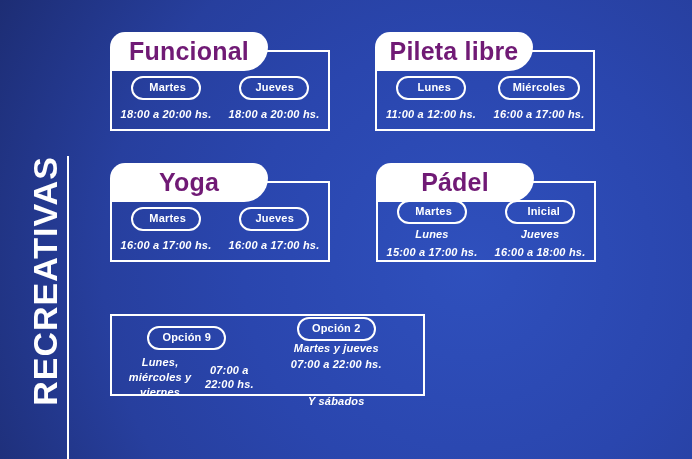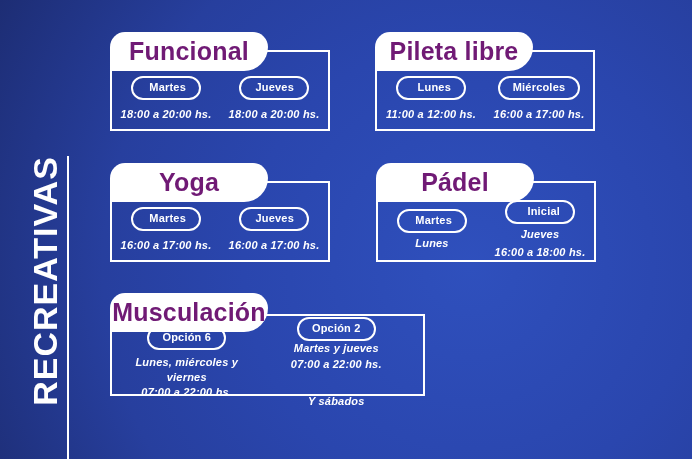--- a/index.html
+++ b/index.html
@@ -104,21 +104,21 @@
     width:46%;
     display:flex; flex-direction:column;
     align-items:center; justify-content:center;
     gap:5px;
   }
   .m-col2{
     flex:1;
     display:flex; flex-direction:column;
     align-items:center; justify-content:center;
   }
-  .m-lines{display:flex; flex-direction:column; align-items:center; gap:1px;}
+  .m-lines{display:flex; align-items:center; gap:1px;}
   .m-split{display:flex; align-items:stretch; gap:11px;flex-direction:column;}
   .m-block{display:flex; flex-direction:column; align-items:center; gap:1px;}
   .m-vdiv{width:2px; background:#ffffff;}
 
   
   #card-funcional   {left:110px; top:32px;  width:220px; height:99px;}
   #card-pileta      {left:375px; top:32px;  width:220px; height:99px;}
   #card-yoga        {left:110px; top:163px; width:220px; height:99px;}
   #card-padel       {left:376px; top:163px; width:220px; height:99px;}
   #card-musculacion {left:110px; top:293px; width:315px; height:103px;}
@@ -184,56 +184,54 @@
       <h2>Yoga</h2>
     </div>
   </section>
 
   <section class="card" id="card-padel">
     <div class="box box-std">
       <div class="cols">
         <div class="col tri">
           <span class="pill">Martes</span>
           <span class="small">Lunes</span>
+          <span class="small">15:00 a 17:00 hs.</span>
         </div>
         <div class="col tri">
           <span class="pill">Inicial</span>
           <span class="small">Jueves</span>
           <span class="small">16:00 a 18:00 hs.</span>
         </div>
       </div>
     </div>
     <div class="tab">
       <h2>Pádel</h2>
     </div>
   </section>
 
   <section class="card" id="card-musculacion">
     <div class="box box-mus">
       <div class="m-inner">
         <div class="m-col1">
-          <span class="pill">Opción 6</span>
+          <span class="pill">Opción 9</span>
           <div class="m-lines">
             <span class="small">Lunes, miércoles y viernes</span>
             <span class="small">07:00 a 22:00 hs.</span>
           </div>
         </div>
         <div class="m-col2">
           <span class="pill">Opción 2</span>
           <div class="m-split">
             <div class="m-block">
               <span class="small">Martes y jueves</span>
               <span class="small">07:00 a 22:00 hs.</span>
             </div>
             <div class="m-vdiv"></div>
             <div class="m-block">
               <span class="small">Y sábados</span>
             </div>
           </div>
         </div>
       </div>
     </div>
-    <div class="tab">
-      <h2>Musculación</h2>
-    </div>
   </section>
 
 </div>
 
 </body></html>

